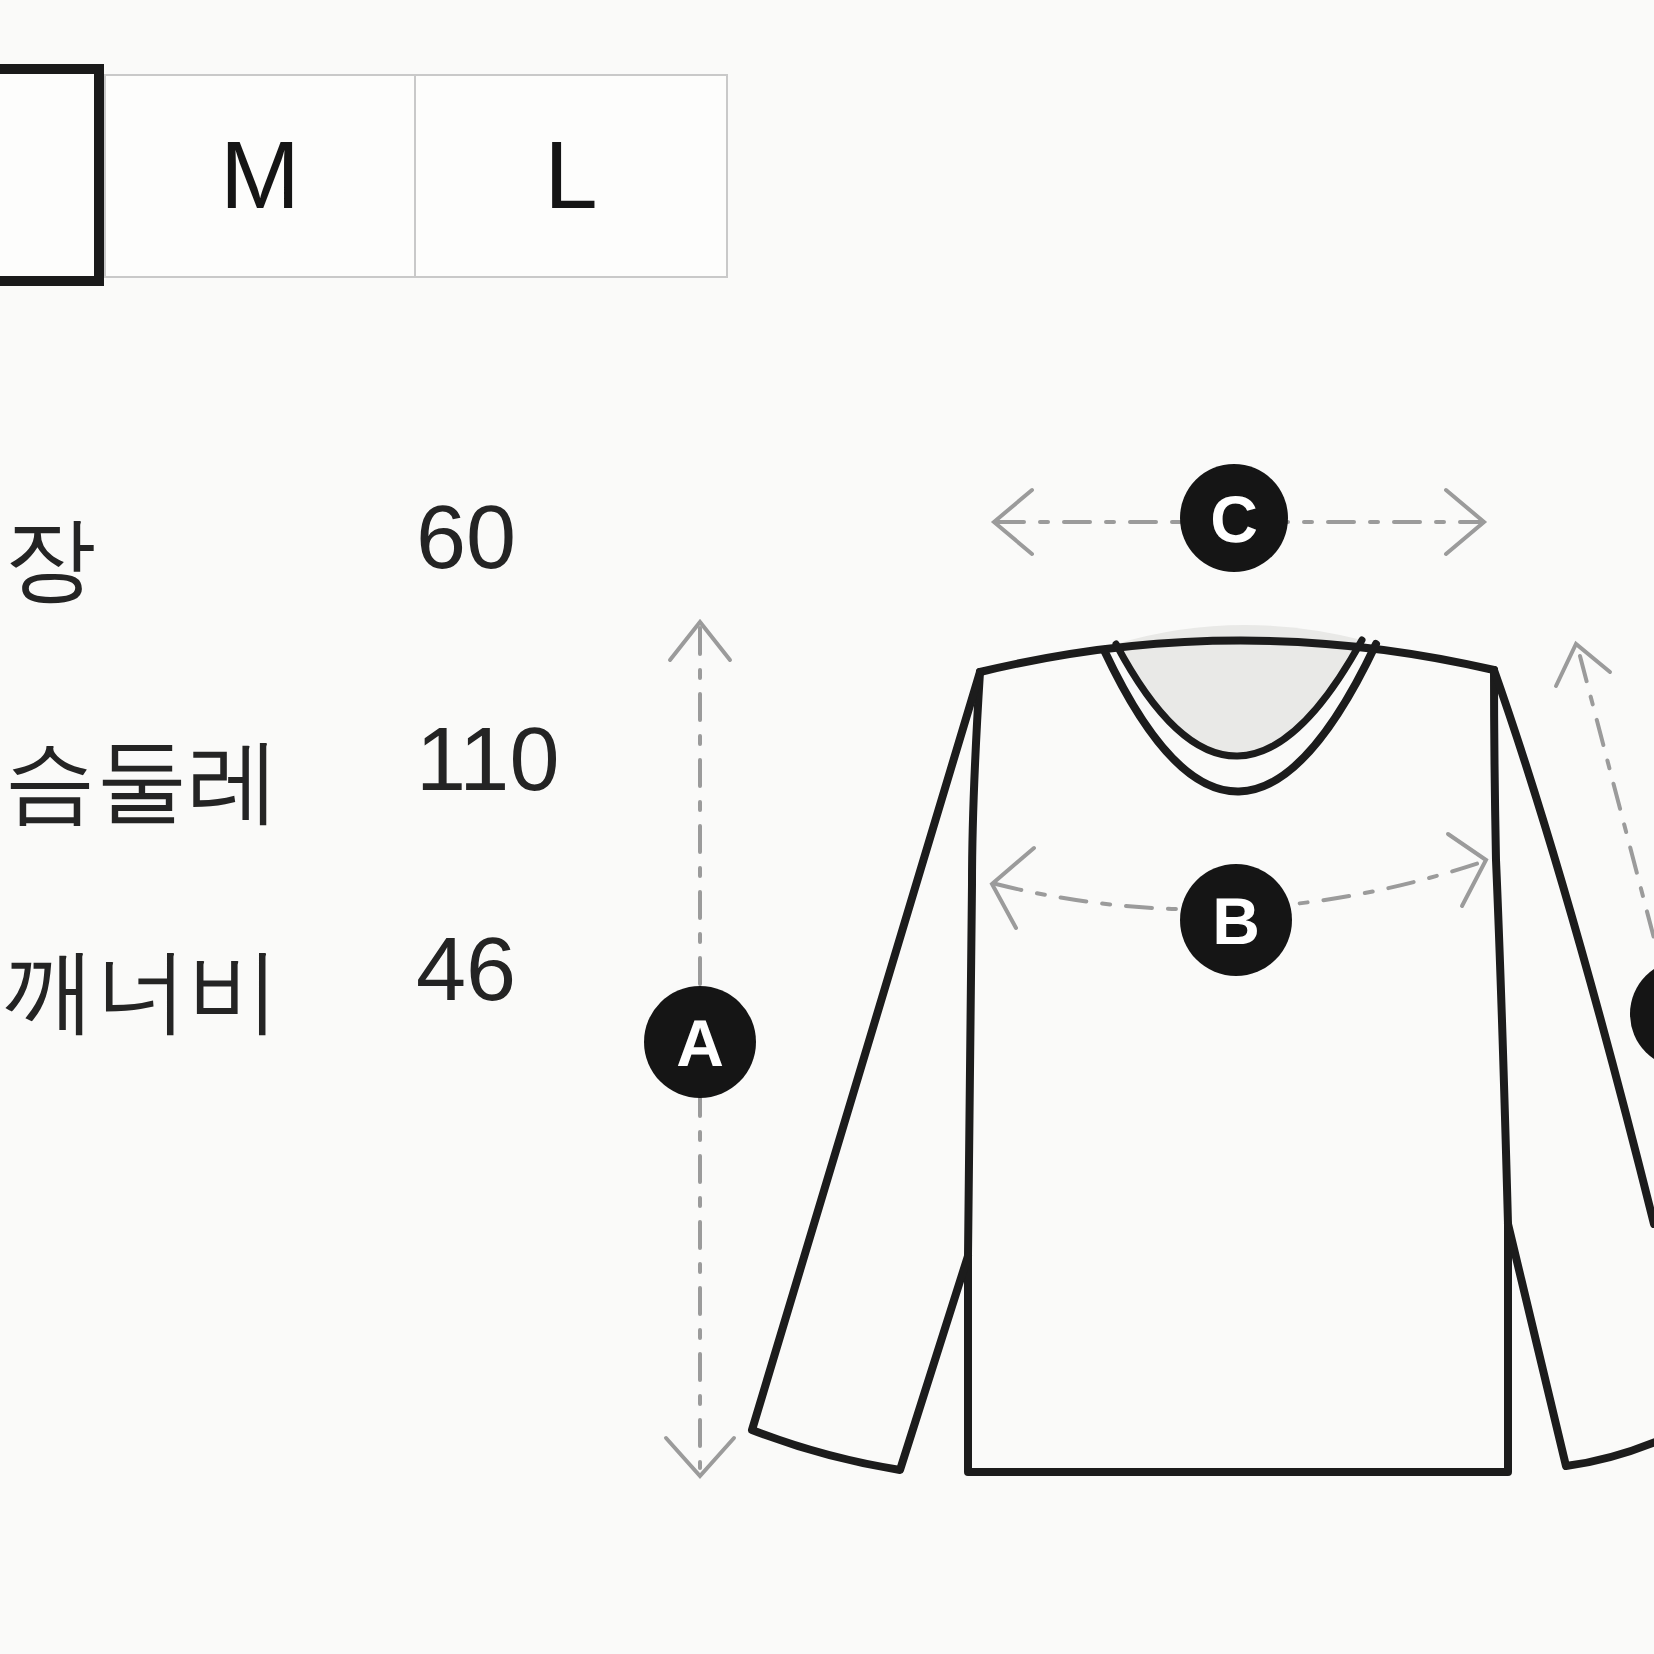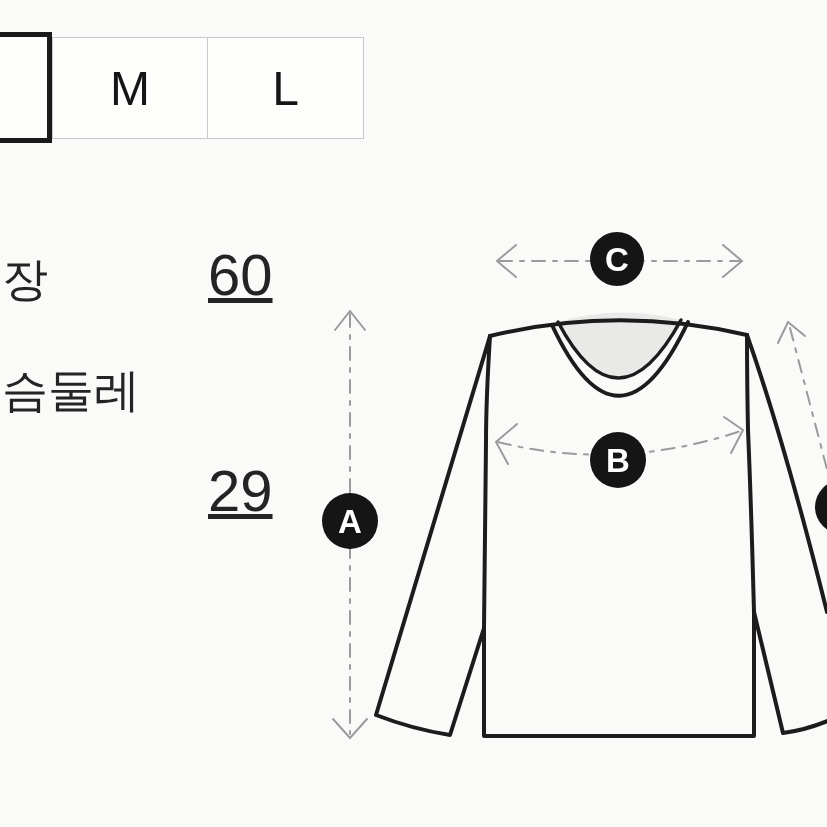--- a/index.html
+++ b/index.html
@@ -23,23 +23,22 @@
     left:-104px;top:32px;width:156px;height:111px;
     border:5px solid #1a1a1a;background:#fdfdfc;z-index:2;
   }
   
   .spec-row{position:absolute;left:2px;width:330px;height:70px;}
   .spec-label{
     position:absolute;left:0;top:10px;font-size:46px;line-height:1;
     color:#242424;white-space:nowrap;
   }
   .spec-value{
-    position:absolute;left:206px;top:0;font-size:58px;line-height:1;
+    position:absolute;left:206px;top:0;font-size:45px;line-height:1;
     color:#242424;
-    text-decoration:underline;
   }
   .spec-row.r1{top:246px;}
   .spec-row.r2{top:357px;}
   .spec-row.r3{top:462px;}
   .spec-row.r4{top:569px;}
   
   .diagram-svg{position:absolute;left:0;top:0;}
   .marker-letter{
     fill:#ffffff;font-family:"Liberation Sans","DejaVu Sans",sans-serif;
     font-size:33px;font-weight:700;
@@ -53,23 +52,25 @@
   <div class="size-cell m">M</div>
   <div class="size-cell l">L</div>
 </div>
 
 <div class="spec-row r1">
   <span class="spec-label">장</span>
   <span class="spec-value">60</span>
 </div>
 <div class="spec-row r2">
   <span class="spec-label">슴둘레</span>
+  <span class="spec-value">110</span>
 </div>
 <div class="spec-row r3">
-  <span class="spec-value">29</span>
+  <span class="spec-label">깨너비</span>
+  <span class="spec-value">46</span>
 </div>
 <div class="spec-row r4">
 </div>
 
 <svg class="diagram-svg" width="827" height="827" viewBox="0 0 827 827">
 
   <path d="M 558 322 Q 618 304 681 320 Q 618 435 558 322 Z" fill="#e9e9e7" stroke="none"></path>
 
   <g stroke="#1c1c1c" stroke-width="4" fill="none" stroke-linecap="round" stroke-linejoin="round">
 

